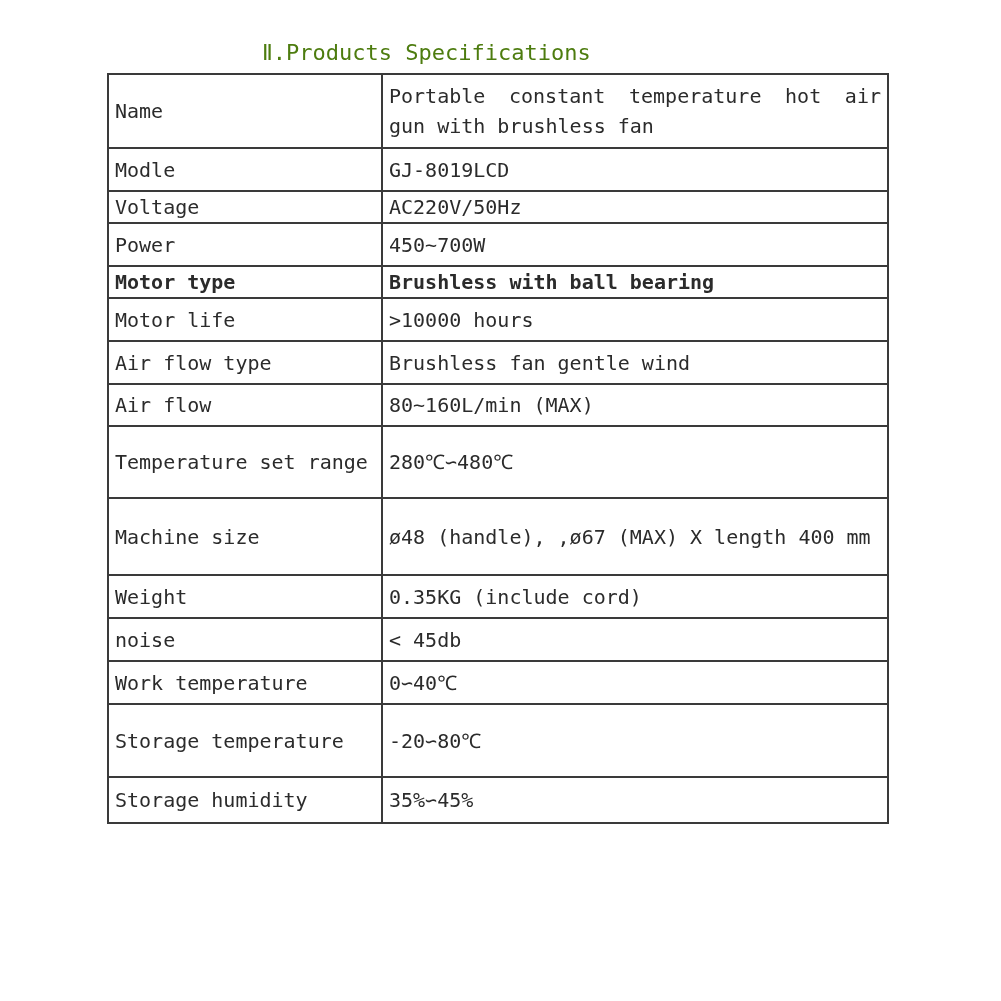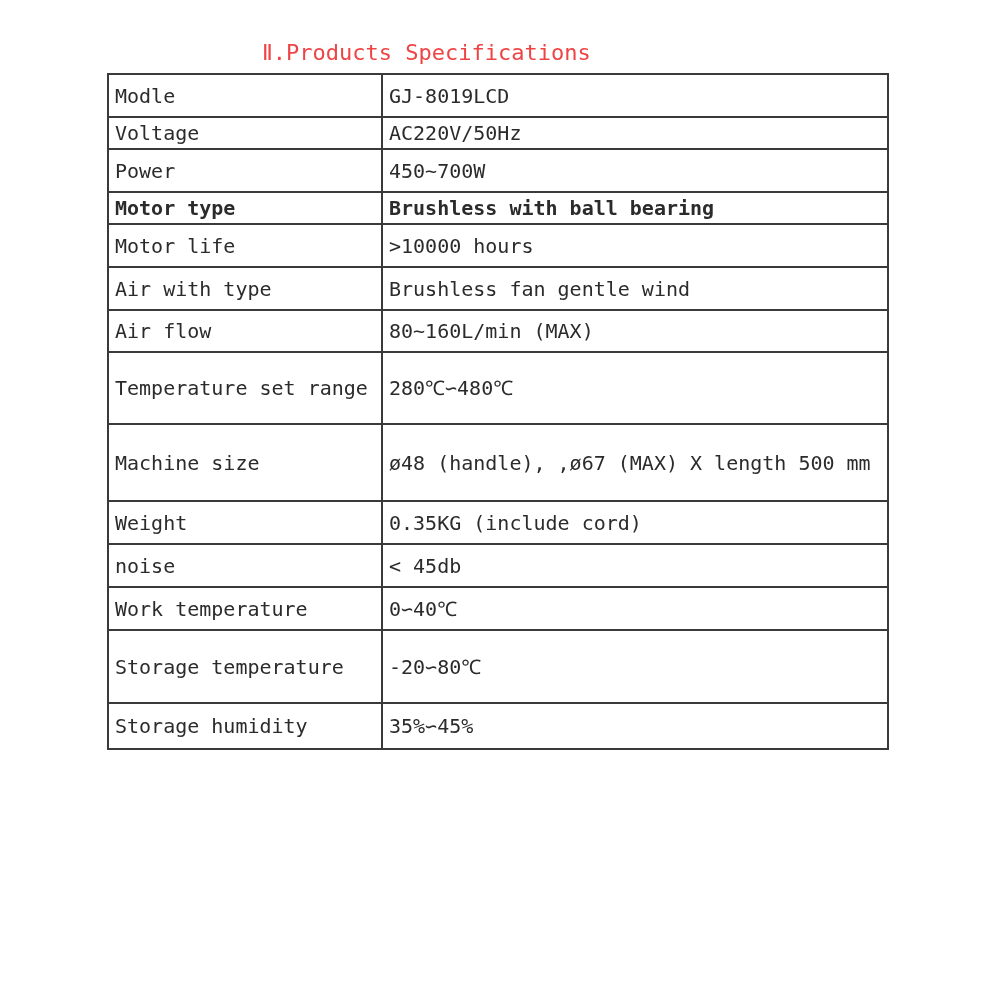--- a/index.html
+++ b/index.html
@@ -1,35 +1,39 @@
 <!DOCTYPE html>
 <html><head>
 <meta charset="utf-8">
 <style>
   html, body { margin: 0; padding: 0; background: #ffffff; }
   body { width: 1001px; height: 1001px; position: relative; overflow: hidden;
          font-family: "DejaVu Serif", "Liberation Mono", serif; color: #2a2a2a; }
   .title { position: absolute; left: 262px; top: 40px; font-size: 22px;
            font-family: "DejaVu Sans Mono", "Liberation Mono", monospace; letter-spacing: 0px;
-           color: #ef4444; white-space: nowrap; }
+           color: #4d7c0f; white-space: nowrap; }
   table.spec { position: absolute; left: 107px; top: 73px; width: 782px;
                border-collapse: collapse; table-layout: fixed; }
   table.spec td { border: 2px solid #3a3a3a; padding: 0 6px; vertical-align: middle;
                   font-family: "DejaVu Sans Mono", "Liberation Mono", monospace; font-size: 20px;
                   line-height: 30px; color: #2b2b2b; }
   td.k { width: 260px; }
   td.v { text-align: justify; }
 </style>
 </head>
 <body>
 
 <div class="title">Ⅱ.Products Specifications</div>
 
 <table class="spec">
   <tbody id="spec-body">
+      <tr style="height: 74px;">
+        <td class="k">Name</td>
+        <td class="v">Portable  constant  temperature  hot air gun with brushless fan</td>
+      </tr>
       <tr style="height: 43px;">
         <td class="k">Modle</td>
         <td class="v">GJ-8019LCD</td>
       </tr>
       <tr style="height: 27px;">
         <td class="k">Voltage</td>
         <td class="v">AC220V/50Hz</td>
       </tr>
       <tr style="height: 43px;">
         <td class="k">Power</td>
@@ -37,34 +41,34 @@
       </tr>
       <tr style="height: 26px; font-weight: bold;">
         <td class="k">Motor  type</td>
         <td class="v">Brushless  with  ball  bearing</td>
       </tr>
       <tr style="height: 43px; padding-left: 43px;">
         <td class="k">Motor  life</td>
         <td class="v">&gt;10000 hours</td>
       </tr>
       <tr style="height: 43px;">
-        <td class="k">Air with  type</td>
+        <td class="k">Air flow  type</td>
         <td class="v">Brushless fan gentle wind</td>
       </tr>
       <tr style="height: 42px; padding-left: 28px;">
         <td class="k">Air flow</td>
         <td class="v">80~160L/min (MAX)</td>
       </tr>
       <tr style="height: 72px;">
         <td class="k">Temperature set range</td>
         <td class="v">280℃∽480℃</td>
       </tr>
       <tr style="height: 77px;">
         <td class="k">Machine size</td>
-        <td class="v">ø48 (handle), ,ø67 (MAX) X length 500 mm</td>
+        <td class="v">ø48 (handle), ,ø67 (MAX) X length 400 mm</td>
       </tr>
       <tr style="height: 43px; padding-left: 15px;">
         <td class="k">Weight</td>
         <td class="v">0.35KG (include cord)</td>
       </tr>
       <tr style="height: 43px;">
         <td class="k">noise</td>
         <td class="v">&lt; 45db</td>
       </tr>
       <tr style="height: 43px;">

